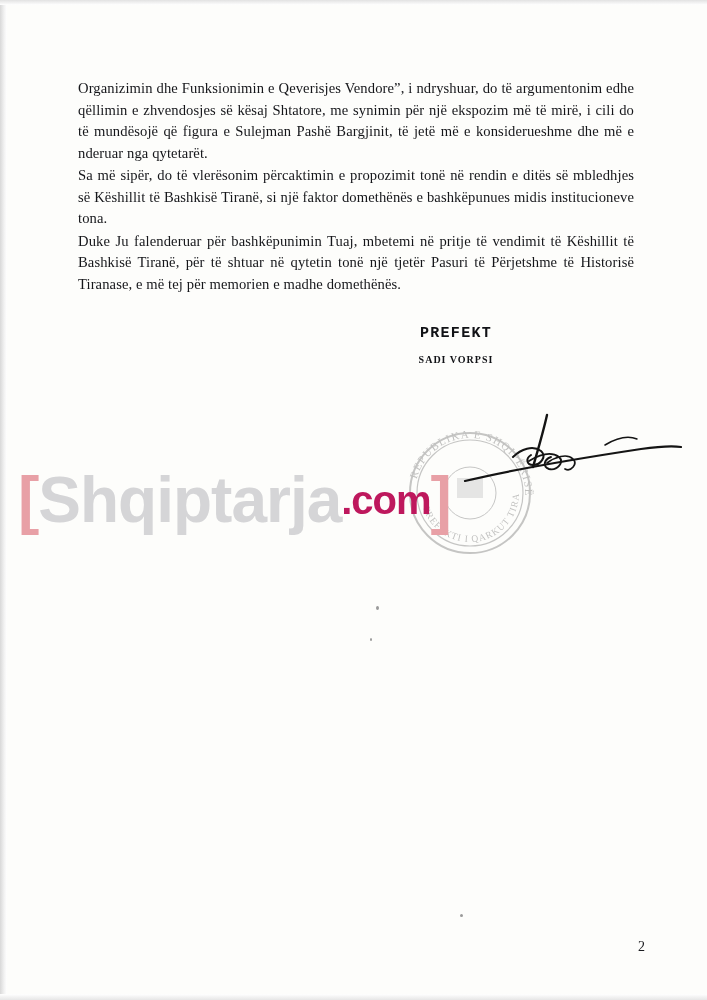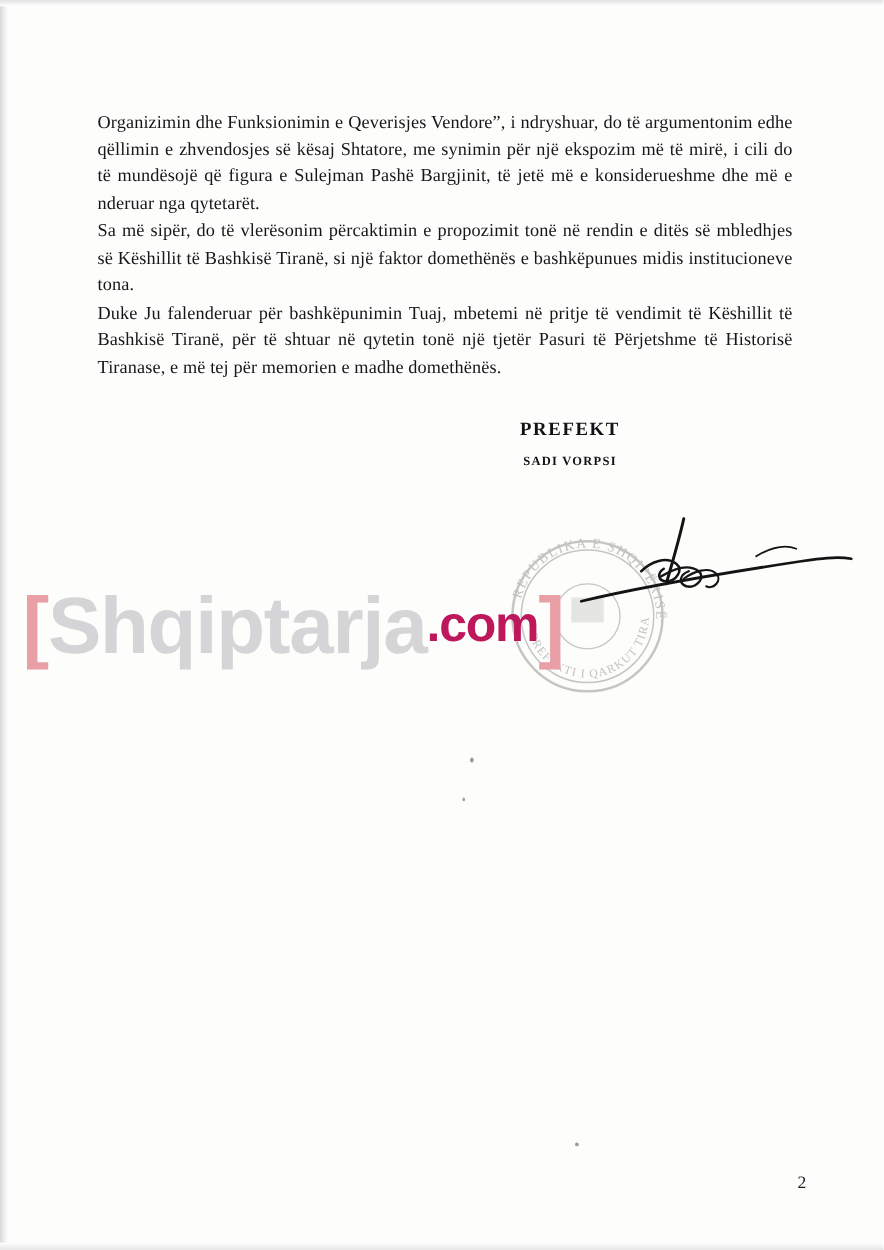--- a/index.html
+++ b/index.html
@@ -19,21 +19,21 @@
   }
   
   .scan-bg {
     position: absolute;
     inset: 0;
     background: #fdfdfb;
   }
   .content {
     position: absolute;
     left: 78px;
-    top: 88px;
+    top: 78px;
     width: 556px;
   }
   .para {
     font-family: "Liberation Serif", serif;
     font-size: 14.6px;
     line-height: 21.5px;
     color: #15161a;
     text-align: justify;
     text-justify: inter-word;
     margin: 0 0 0 0;
@@ -48,21 +48,21 @@
     line-height: 21.5px;
     color: #15161a;
     margin-top: 18px;
   }
   .signature-block {
     margin-top: 26px;
     text-align: center;
     padding-left: 200px;
   }
   .sig-title {
-    font-family: Liberation Serif, serif;
+    font-family: Liberation Mono, monospace;
     font-weight: bold;
     font-size: 15px;
     letter-spacing: 1.3px;
     color: #111216;
     line-height: 26px;
   }
   .sig-name {
     font-family: "Liberation Serif", serif;
     font-weight: bold;
     font-size: 10px;

